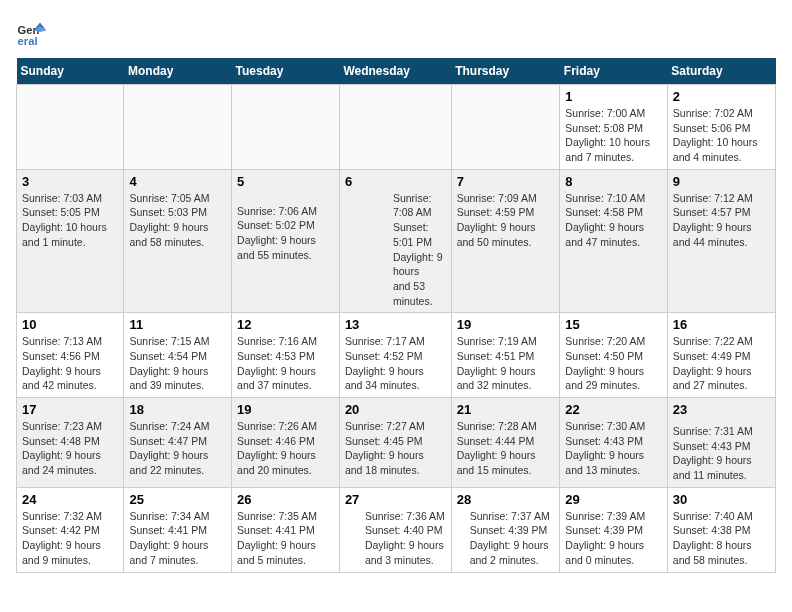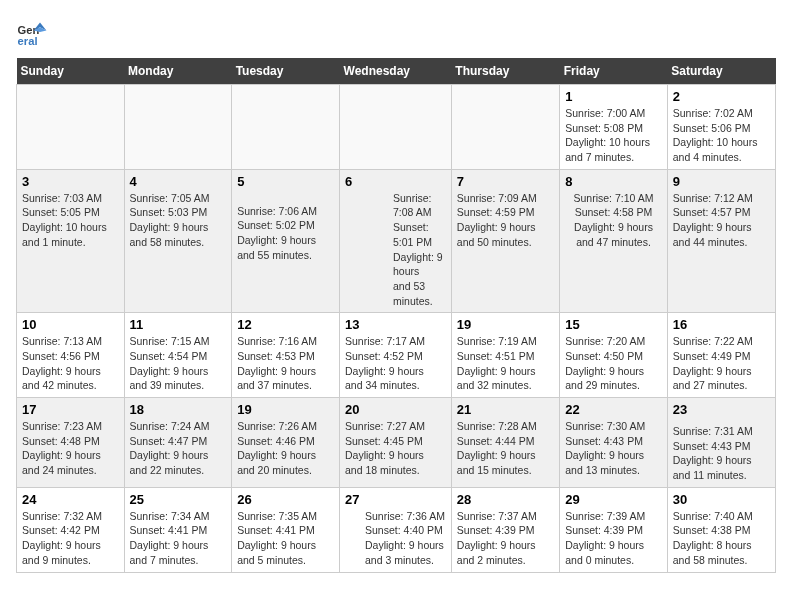--- a/index.html
+++ b/index.html
@@ -45,21 +45,21 @@
     .subtitle {
       font-size: 16px;
       color: #444;
     }
     table {
       width: 100%;
       border-collapse: collapse;
       font-size: 11px;
     }
     thead tr th {
-      background: #404040;
+      background: #0c4a6e;
       color: #fff;
       padding: 6px 4px;
       text-align: left;
       font-size: 12px;
       font-weight: bold;
     }
     tbody tr td {
       border: 1px solid #ccc;
       vertical-align: top;
       padding: 4px 5px;
@@ -177,21 +177,21 @@
         </td>
         <td>
           <span class="day-num">7</span>
           <div class="day-info" style="white-space: pre-line;">Sunrise: 7:09 AM
 Sunset: 4:59 PM
 Daylight: 9 hours
 and 50 minutes.</div>
         </td>
         <td>
           <span class="day-num">8</span>
-          <div class="day-info" style="white-space: pre-line; text-align: center;">Sunrise: 7:10 AM
+          <div class="day-info" style="white-space: pre-line;">Sunrise: 7:10 AM
 Sunset: 4:58 PM
 Daylight: 9 hours
 and 47 minutes.</div>
         </td>
         <td>
           <span class="day-num">9</span>
           <div class="day-info" style="white-space: pre-line;">Sunrise: 7:12 AM
 Sunset: 4:57 PM
 Daylight: 9 hours
 and 44 minutes.</div>
@@ -323,21 +323,21 @@
         </td>
         <td>
           <span class="day-num">27</span>
           <div class="day-info" style="white-space: pre-line; margin-left: 20px;">Sunrise: 7:36 AM
 Sunset: 4:40 PM
 Daylight: 9 hours
 and 3 minutes.</div>
         </td>
         <td>
           <span class="day-num">28</span>
-          <div class="day-info" style="white-space: pre-line;">Sunrise: 7:37 AM
+          <div class="day-info" style="white-space: pre-line; margin-left: 13px;">Sunrise: 7:37 AM
 Sunset: 4:39 PM
 Daylight: 9 hours
 and 2 minutes.</div>
         </td>
         <td>
           <span class="day-num">29</span>
           <div class="day-info" style="white-space: pre-line;">Sunrise: 7:39 AM
 Sunset: 4:39 PM
 Daylight: 9 hours
 and 0 minutes.</div>

